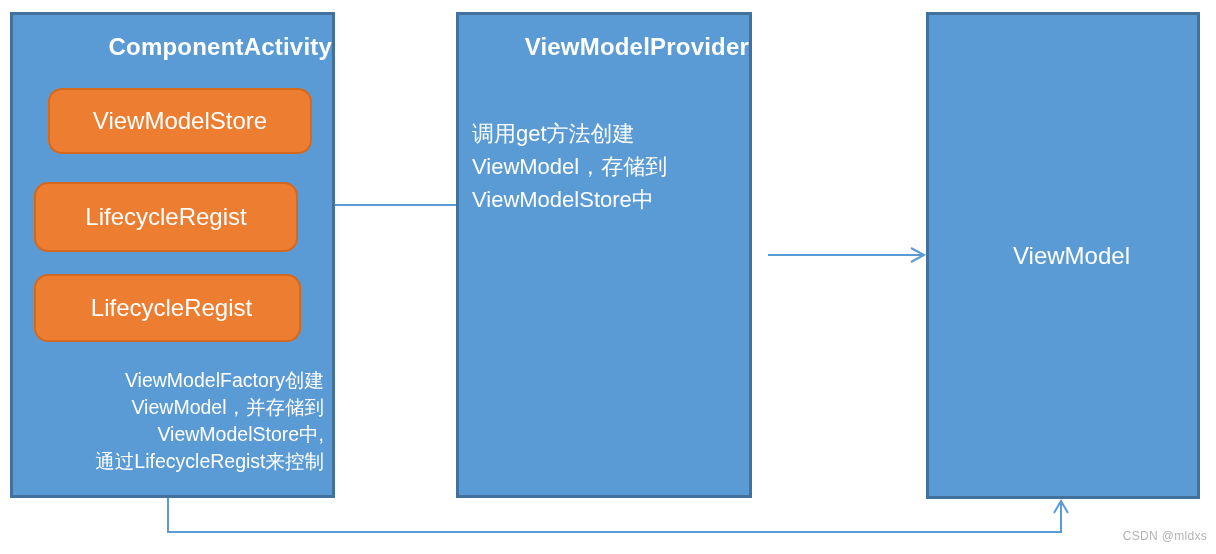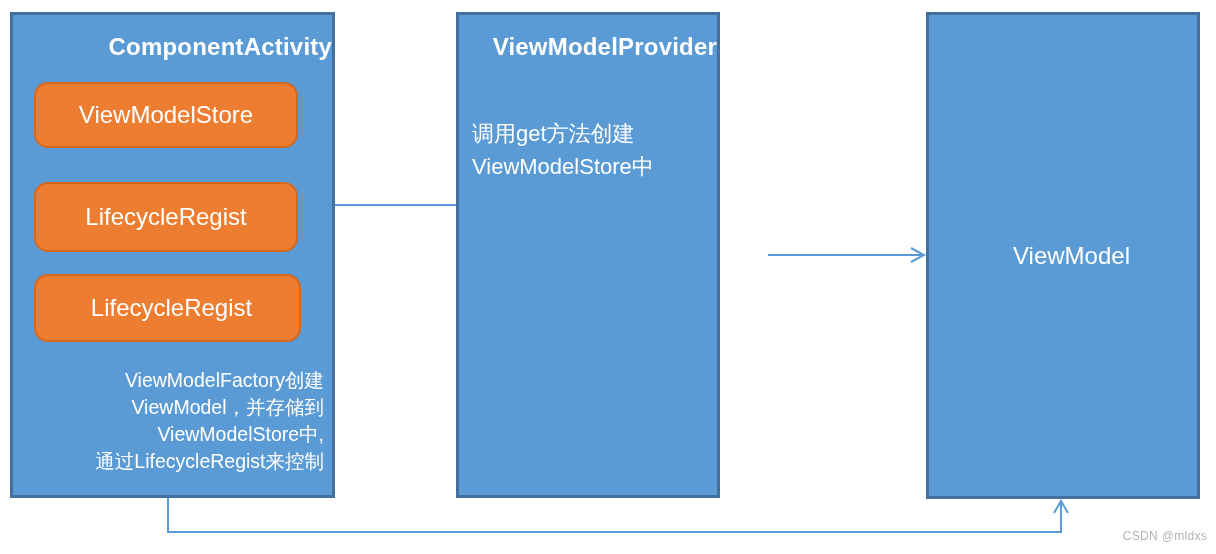--- a/index.html
+++ b/index.html
@@ -21,21 +21,21 @@
     background:#ffffff;
     overflow:hidden;
   }
   .box{
     position:absolute;
     background:var(--box-fill);
     border:3px solid var(--box-border);
     color:var(--text);
   }
   .box--activity{left:10px;top:12px;width:325px;height:486px;}
-  .box--provider{left:456px;top:12px;width:264px;height:486px;}
+  .box--provider{left:456px;top:12px;width:296px;height:486px;}
   .box--viewmodel{left:926px;top:12px;width:274px;height:487px;
     display:flex;align-items:center;justify-content:center;}
   .box-title{
     position:absolute;
     left:0;right:0;top:18px;
     text-align:right;
     font-weight:bold;
     font-size:24px;
     letter-spacing:0.2px;
   }
@@ -46,21 +46,21 @@
     height:66px;
     background:var(--button-fill);
     border:2px solid var(--button-border);
     border-radius:14px;
     display:flex;
     align-items:center;
     justify-content:center;
     font-size:24px;
     color:var(--text);
   }
-  .pill--1{top:67px;}
+  .pill--1{top:73px;margin-left:14px;}
   .pill--2{top:167px;height:70px;}
   .pill--3{top:259px;height:68px;width:267px;padding-left:8px;}
   .note{
     position:absolute;
     left:12px;
     right:8px;
     top:352px;
     font-size:19.5px;
     line-height:27px;
     white-space:nowrap;
@@ -120,20 +120,21 @@
       <div>ViewModel，并存储到</div>
       <div>ViewModelStore中,</div>
       <div>通过LifecycleRegist来控制</div>
     </div>
   </div>
 
   <div class="box box--provider">
     <div class="box-title">ViewModelProvider</div>
     <div class="body-text">
       <div>调用get方法创建</div>
+      <div>ViewModel，存储到</div>
       <div>ViewModelStore中</div>
     </div>
   </div>
 
   <div class="box box--viewmodel">
     <span class="vm-label">ViewModel</span>
   </div>
 
   <svg class="connectors" viewBox="0 0 1216 554" xmlns="http://www.w3.org/2000/svg">
     <path d="M335 205 H456"></path>

